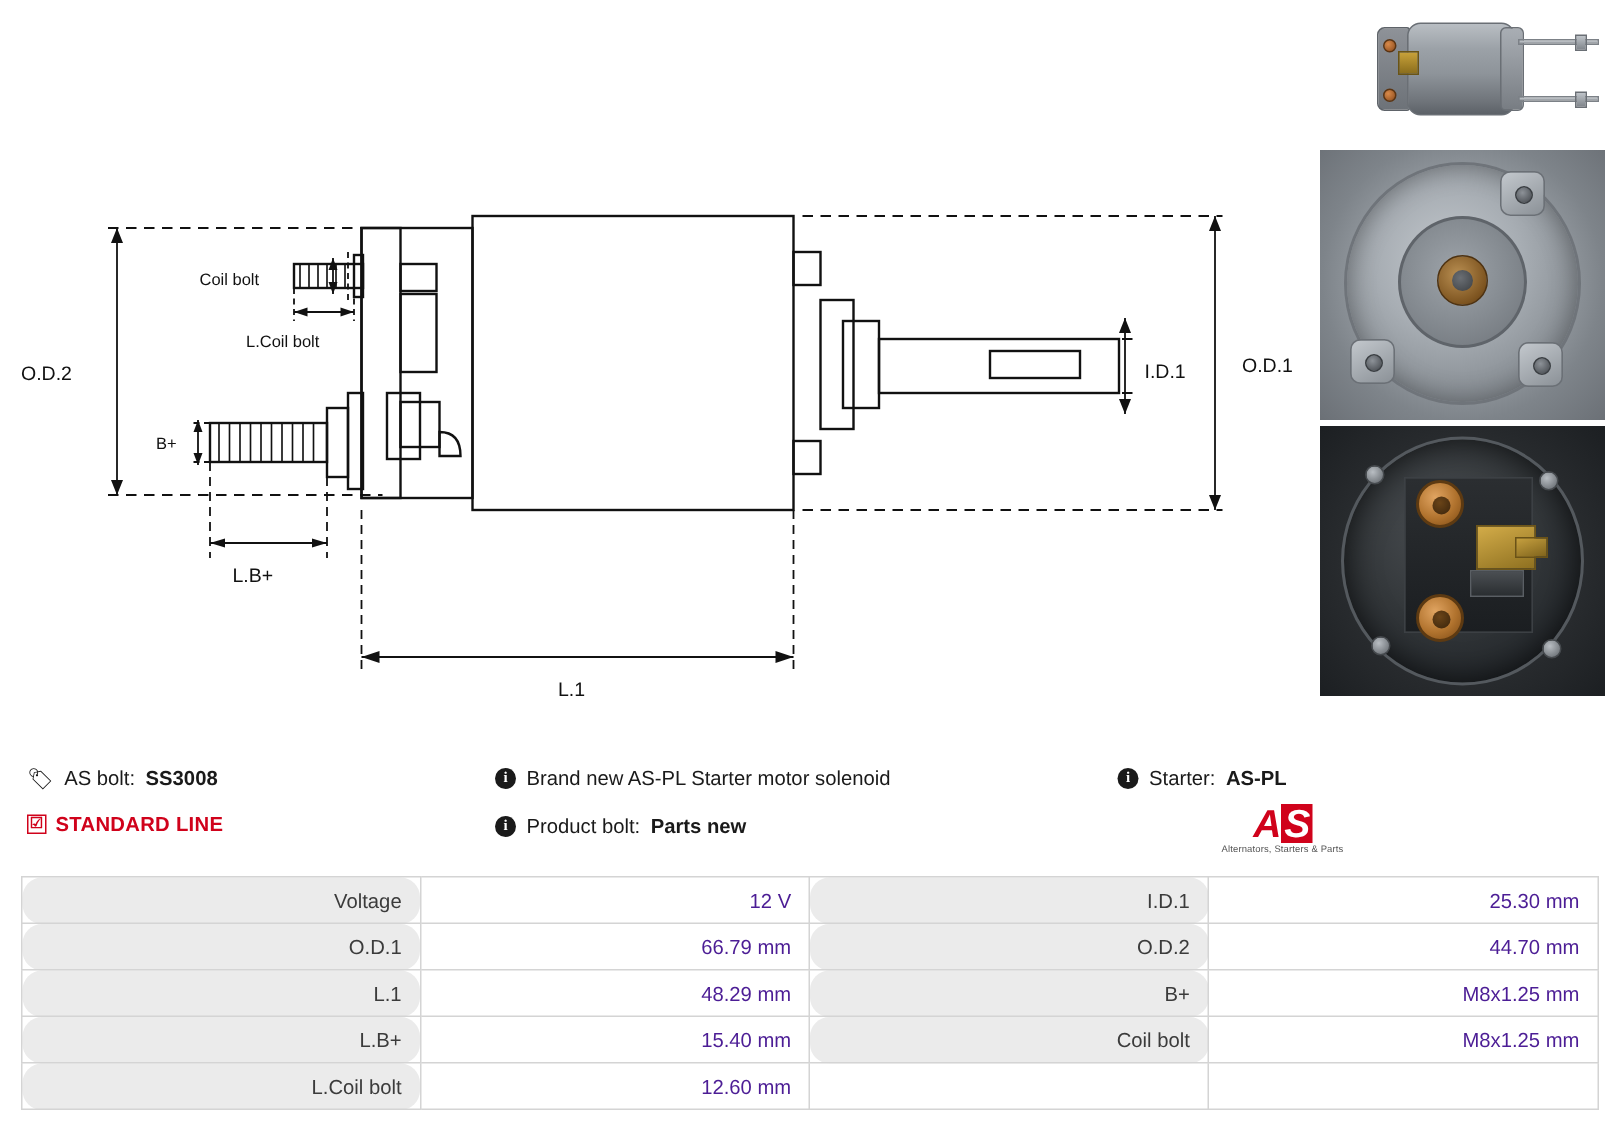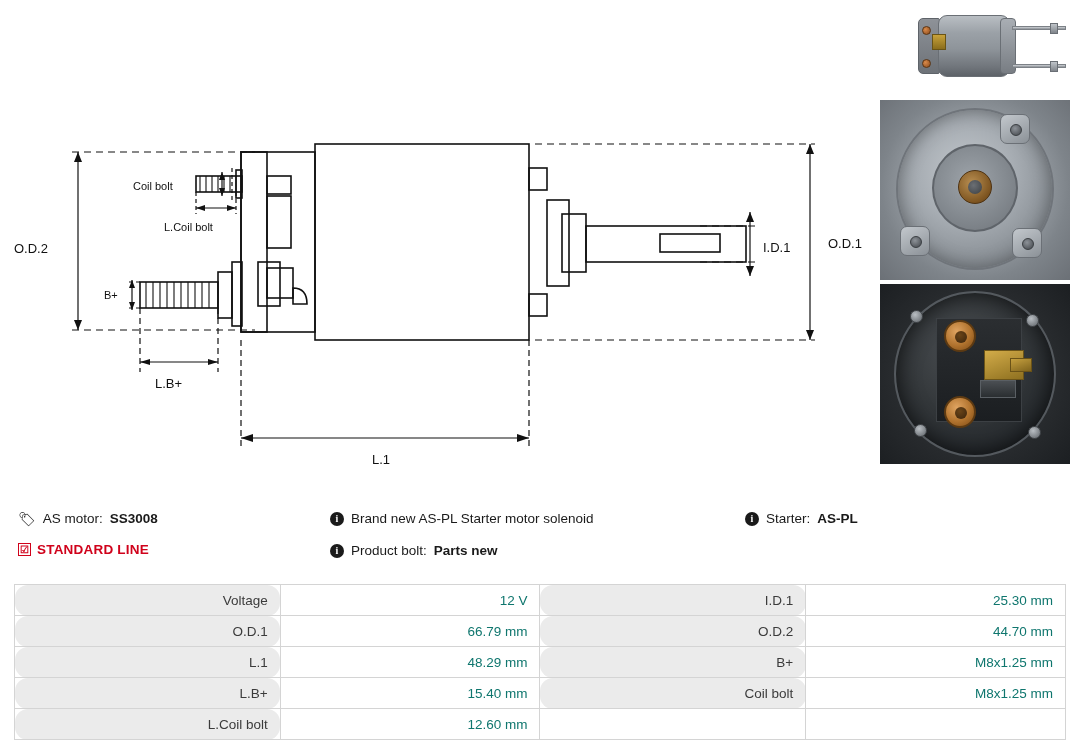--- a/index.html
+++ b/index.html
@@ -327,21 +327,21 @@
   td.lbl {
     width: 220px;
     background: #ebebeb;
     color: #3b3b3b;
     text-align: right;
     border-radius: 13px;
   }
   td.val {
     width: 215px;
     background: #ffffff;
-    color: #0f766e;
+    color: #4c1d95;
     text-align: right;
   }
   td.blank {
     background: #fff;
   }
 
   
   text.dim {
     font-family: "Liberation Sans", sans-serif;
     font-size: 13px;
@@ -520,21 +520,21 @@
       <div class="p3-screw s3"></div>
       <div class="p3-screw s4"></div>
     </div>
   </div>
 
   <div class="info">
 
     <div class="info-col c1">
       <div class="info-line">
         <span class="tag-icon">🏷</span>
-        <span>AS motor:</span>
+        <span>AS bolt:</span>
         <b>SS3008</b>
       </div>
     </div>
 
     <div class="info-col c1b">
       <div class="std-line">
         <span class="std-box">☑</span>
         <span>STANDARD LINE</span>
       </div>
     </div>
@@ -555,20 +555,26 @@
     </div>
 
     <div class="info-col c3">
       <div class="info-line">
         <span class="i-icon">i</span>
         <span>Starter:</span>
         <b>AS-PL</b>
       </div>
     </div>
 
+    <div class="logo">
+      <div class="logo-mark">
+        <span>A</span><span class="s-box">S</span>
+      </div>
+      <div class="logo-sub">Alternators, Starters &amp; Parts</div>
+    </div>
   </div>
 
   <div class="spec-wrap">
     <table class="spec">
       <tbody>
         <tr>
           <td class="lbl">Voltage</td>
           <td class="val">12 V</td>
           <td class="lbl">I.D.1</td>
           <td class="val">25.30 mm</td>

